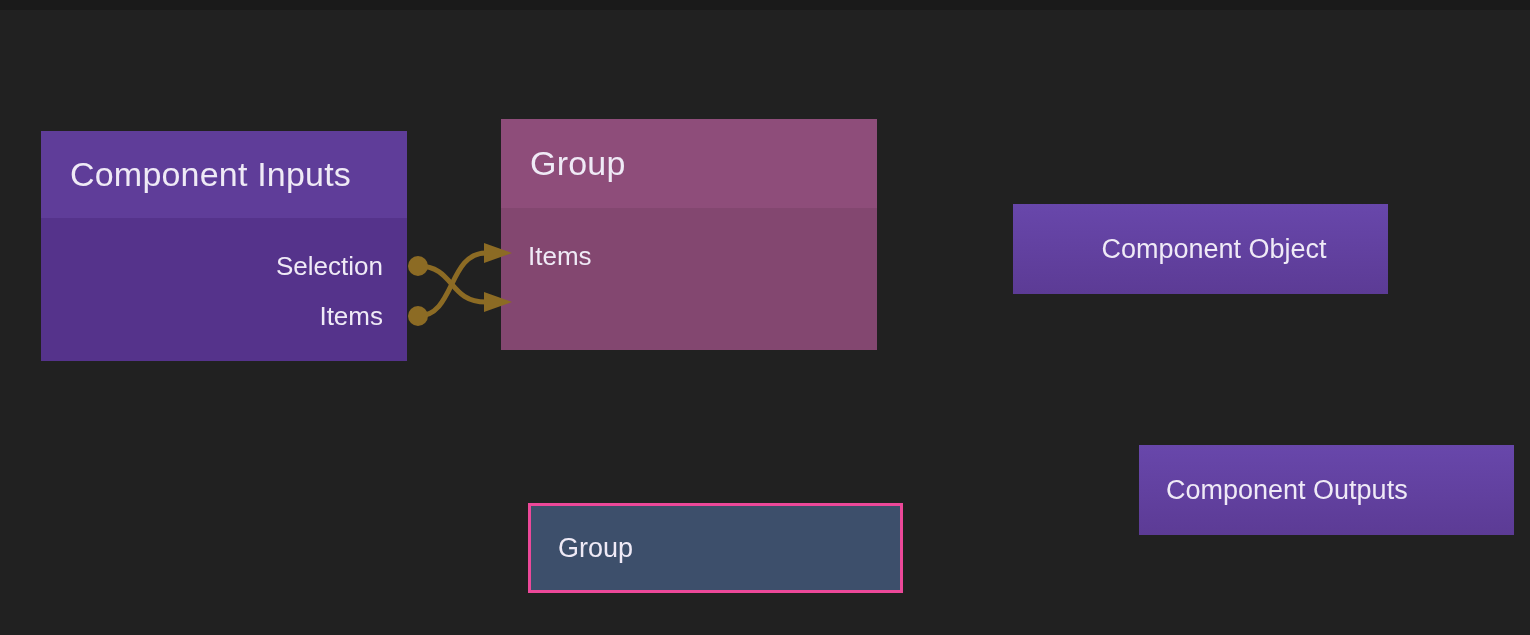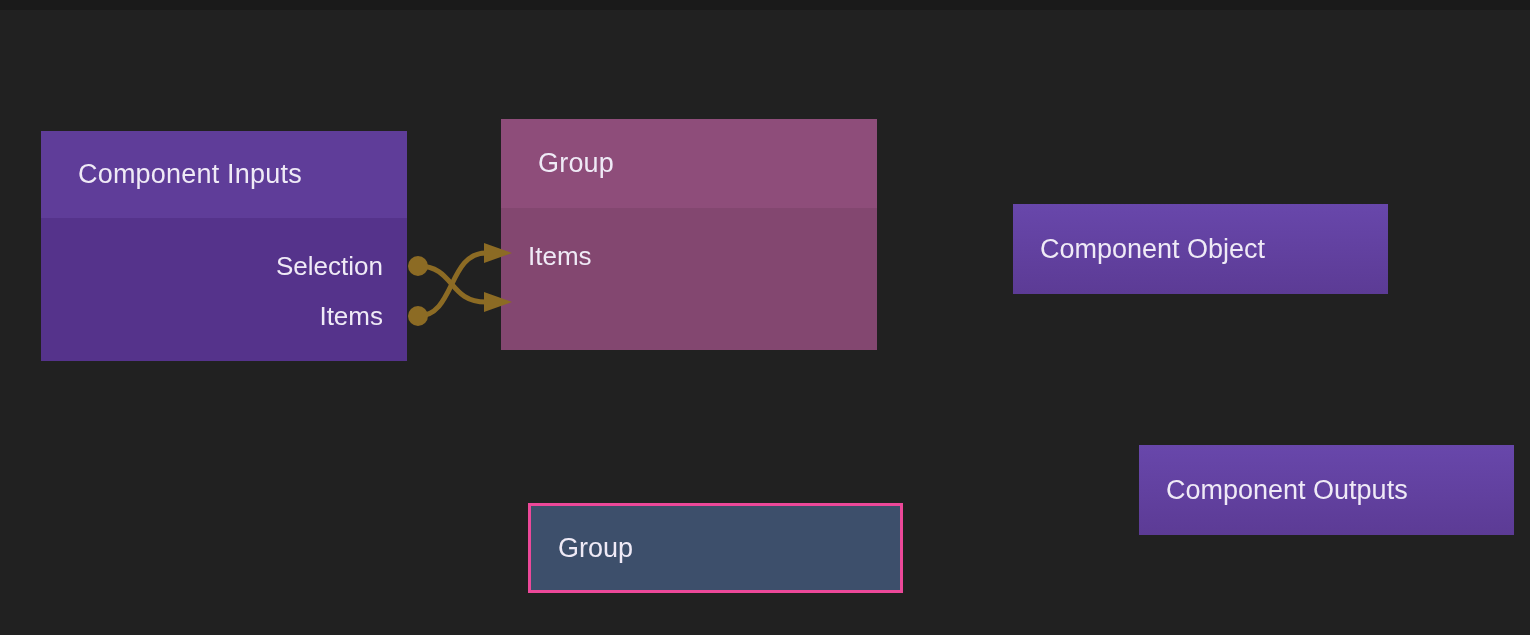--- a/index.html
+++ b/index.html
@@ -23,22 +23,22 @@
     background: #1a1a1a;
   }
   .node {
     position: absolute;
     box-sizing: border-box;
     color: #efeaf6;
   }
   .node-header {
     display: flex;
     align-items: center;
-    padding-left: 37px;
-    font-size: 27px;
+    padding-left: 29px;
+    font-size: 34px;
     letter-spacing: 0.2px;
   }
   .node-body { position: relative; width: 100%; }
 
   
   .node-inputs { left: 41px; top: 131px; width: 366px; height: 230px; background: #55338b; }
   .node-inputs .node-header { height: 87px; background: #5f3d99; }
   .node-inputs .node-body { height: 143px; }
 
   
@@ -48,21 +48,21 @@
 
   
   .node-solid {
     display: flex;
     align-items: center;
     padding-left: 27px;
     font-size: 27px;
     width: 375px;
     height: 90px;
   }
-  .node-object  { left: 1013px; top: 204px; background: linear-gradient(180deg, #6847ab 0%, #5c3b95 100%); }
+  .node-object  { left: 1013px; top: 204px; background: linear-gradient(180deg, #6847ab 0%, #5c3b95 100%); justify-content: center; }
   .node-outputs { left: 1139px; top: 445px; background: linear-gradient(180deg, #6847ab 0%, #5c3b95 100%); }
   .node-group   { left: 528px;  top: 503px; background: #3d4f6b; border: 3px solid #ec4899; }
 
   .port-row {
     position: absolute;
     height: 40px;
     line-height: 40px;
     font-size: 26px;
     white-space: nowrap;
   }

